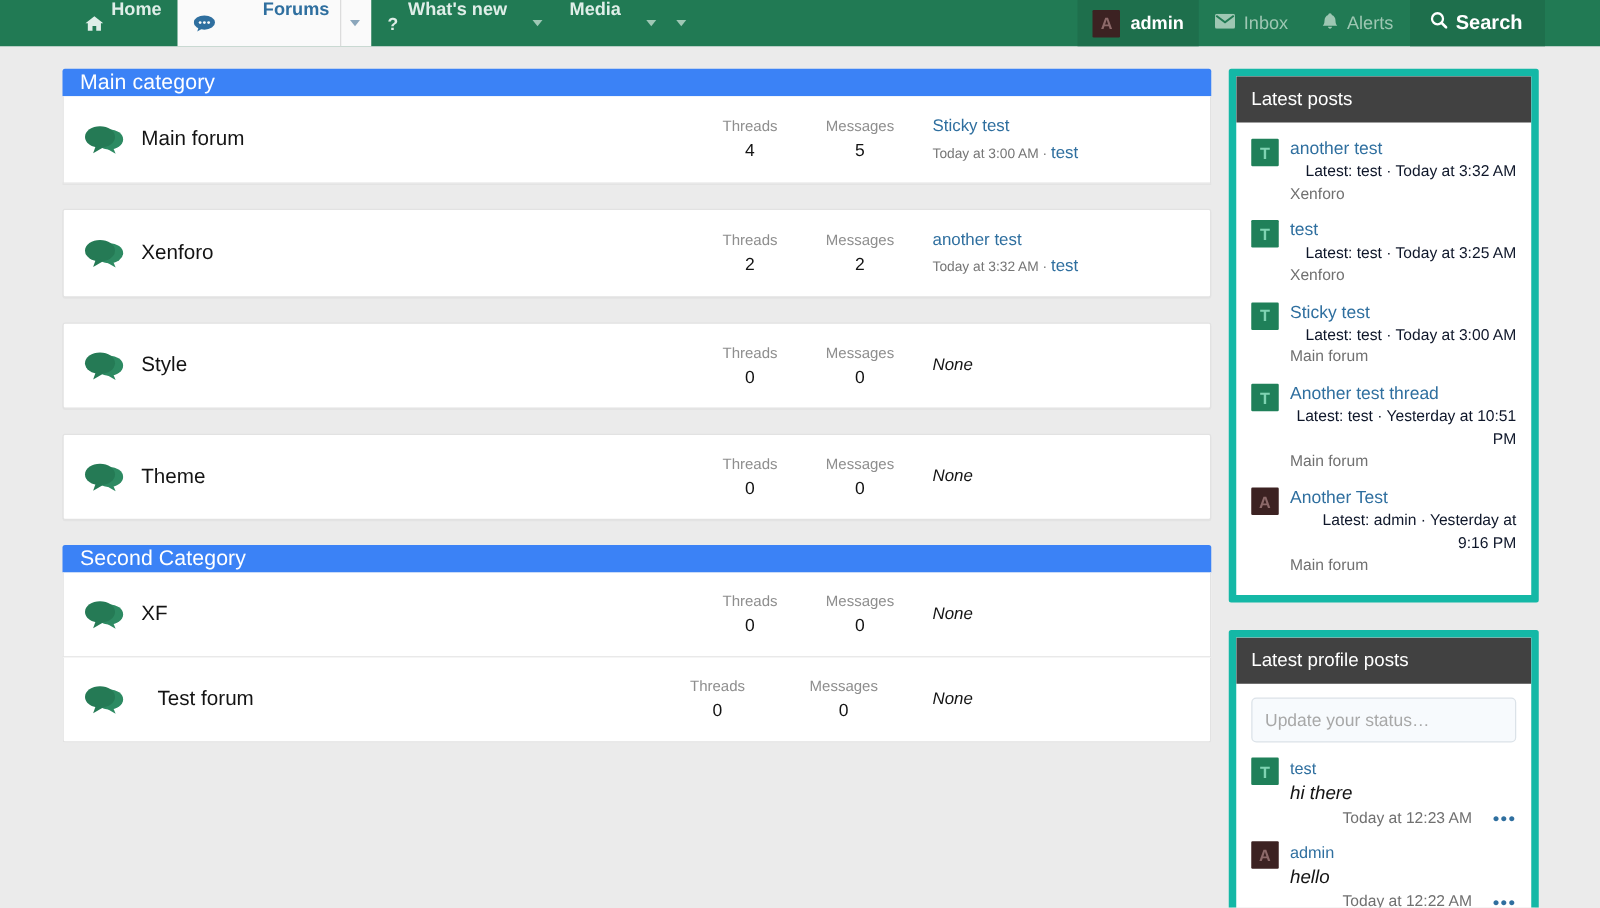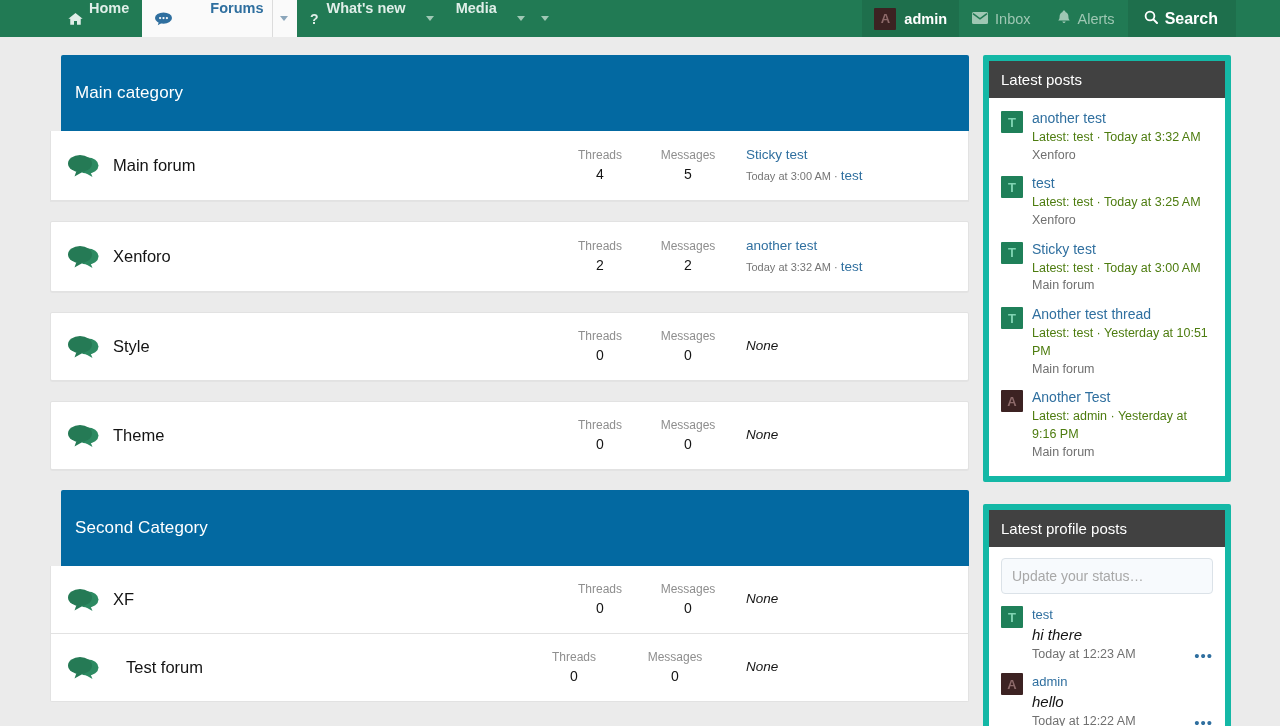--- a/index.html
+++ b/index.html
@@ -97,27 +97,26 @@
     display: flex;
     padding: 18px 50px 0 50px;
     gap: 14px;
     align-items: flex-start;
   }
   .content { width: 919px; flex: none; }
   .sidebar { width: 248px; flex: none; }
 
   
   .cat-header {
-    background: #0369a1;
+    background: #3b82f6;
     color: #ffffff;
     font-size: 17px;
-    padding: 28px 14px;
+    padding: 1px 14px;
     border-radius: 2px 2px 0 0;
     letter-spacing: .1px;
-    margin-left: 11px;
   }
 
   .forum-row {
     background: #ffffff;
     border: 1px solid #e2e2e2;
     border-top: none;
     display: flex;
     align-items: center;
     padding: 14px 16px;
     min-height: 58px;
@@ -166,42 +165,42 @@
     color: #ffffff;
     font-size: 15px;
     padding: 10px 12px;
   }
   .side-body { padding: 6px 12px 10px 12px; }
 
   .post-item { display: flex; gap: 9px; padding: 5px 0; align-items: flex-start; }
   .post-item .av { flex: none; margin-top: 2px; }
   .post-body { flex: 1 1 auto; line-height: 1.42; min-width: 0; }
   .post-title { color: #2f6f9f; font-size: 14px; cursor: pointer; display: block; }
-  .post-meta { color: #4d7c0f; font-size: 12.5px; }
+  .post-meta { color: #0f172a; font-size: 12.5px; text-align: right; }
   .post-forum { color: #707070; font-size: 12.5px; }
 
   .status-input {
     width: 100%;
     background: #f7fafd;
     border: 1px solid #dbe2e8;
     border-radius: 4px;
     padding: 9px 10px;
     font-family: "Liberation Sans", sans-serif;
     font-size: 14px;
     color: #141414;
     outline: none;
     margin: 5px 0 6px 0;
   }
   .status-input::placeholder { color: #a8a8a8; }
 
   .profile-item { display: flex; gap: 9px; padding: 6px 0 4px 0; align-items: flex-start; }
   .pp-user { color: #2f6f9f; font-size: 13px; cursor: pointer; display: block; line-height: 1.35; }
   .pp-text { color: #141414; font-size: 15px; line-height: 1.45; font-style: italic; }
   .pp-footer { display: flex; align-items: flex-end; justify-content: space-between; }
-  .pp-date { color: #707070; font-size: 12.5px; }
+  .pp-date { color: #707070; font-size: 12.5px; margin-left: 42px; }
   .pp-more { color: #2f6f9f; font-size: 15px; letter-spacing: 1px; cursor: pointer; line-height: 1; }
 </style>
 </head>
 <body>
 
 <div class="navbar">
   <div class="nav-left">
 
     <div class="nav-tab">
       <span class="glyph">

